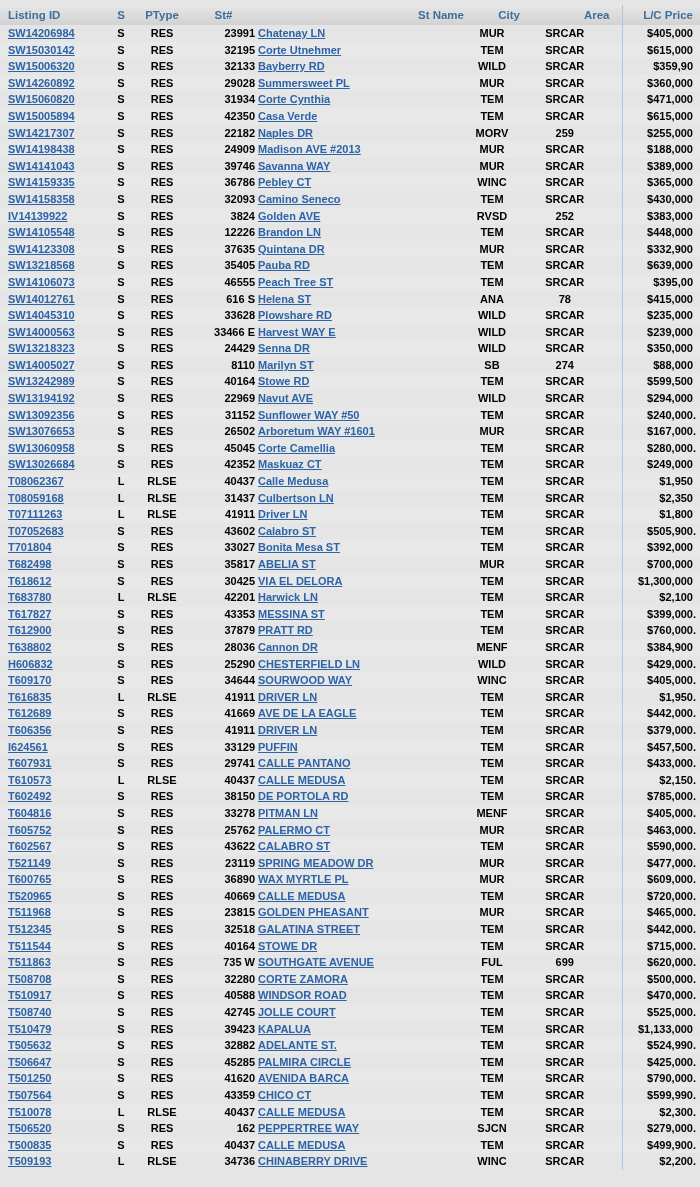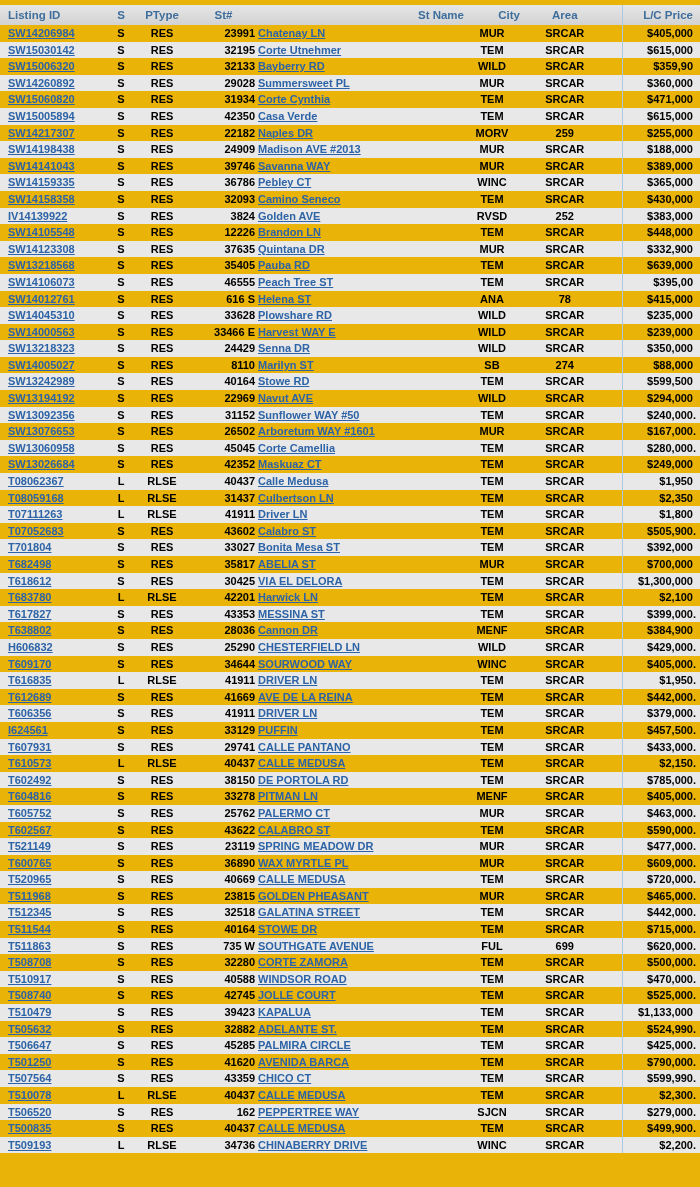--- a/index.html
+++ b/index.html
@@ -1,37 +1,37 @@
 <!DOCTYPE html>
 <html><head>
 <meta charset="utf-8">
 <style>
   html,body{margin:0;padding:0;background:#ffffff;}
   .screen{
-    width:700px;height:1187px;overflow:hidden;background:#eab308;
+    width:700px;height:1187px;overflow:hidden;background:#e5e5e5;
     font-family:"Liberation Sans","DejaVu Sans",sans-serif;
     font-weight:700;font-size:11px;color:#000;
     box-sizing:border-box;padding-top:5px;
   }
   table{border-collapse:collapse;table-layout:fixed;width:700px;}
   col.c-id{width:110px;} col.c-s{width:22px;} col.c-ptype{width:60px;}
   col.c-stnum{width:64px;} col.c-stname{width:208px;} col.c-city{width:56px;}
   col.c-area{width:102px;} col.c-price{width:78px;}
   thead th{
     height:20px;line-height:20px;
     background:linear-gradient(#e6e6e6,#d2d2d2);
     color:#3f6e9c;font-size:11.5px;font-weight:700;
     padding:0;white-space:nowrap;overflow:hidden;cursor:pointer;
   }
   th.h-id{text-align:left;padding-left:8px;}
   th.h-s,th.h-ptype{text-align:center;}
   th.h-stnum{text-align:center;padding-right:1px;}
   th.h-stname{text-align:right;padding-left:2px;}
   th.h-city{text-align:right;padding-right:0;}
-  th.h-area{text-align:center;padding-right:12px;}
+  th.h-area{text-align:right;padding-right:12px;}
   th.h-price{text-align:right;padding-right:7px;margin-left:36px;}
   tbody td{
     height:16.6px;line-height:16.6px;padding:0;
     white-space:nowrap;overflow:visible;font-size:11px;
   }
   tbody tr:nth-child(even){background:#e8e8e8;}
   td.d-id{text-align:left;padding-left:8px;}
   td.d-s{text-align:center;}
   td.d-ptype{text-align:center;}
   td.d-stnum{text-align:right;padding-right:1px;}
@@ -425,20 +425,30 @@
           <td class="d-id"><a class="lnk">T617827</a></td>
           <td class="d-s">S</td>
           <td class="d-ptype">RES</td>
           <td class="d-stnum">43353</td>
           <td class="d-stname"><a class="lnk">MESSINA ST</a></td>
           <td class="d-city">TEM</td>
           <td class="d-area">SRCAR</td>
           <td class="d-price"><span>$399,000</span><span class="dot">.</span></td>
         </tr>
         <tr>
+          <td class="d-id"><a class="lnk">T612900</a></td>
+          <td class="d-s">S</td>
+          <td class="d-ptype">RES</td>
+          <td class="d-stnum">37879</td>
+          <td class="d-stname"><a class="lnk">PRATT RD</a></td>
+          <td class="d-city">TEM</td>
+          <td class="d-area">SRCAR</td>
+          <td class="d-price"><span>$760,000</span><span class="dot">.</span></td>
+        </tr>
+        <tr>
           <td class="d-id"><a class="lnk">T638802</a></td>
           <td class="d-s">S</td>
           <td class="d-ptype">RES</td>
           <td class="d-stnum">28036</td>
           <td class="d-stname"><a class="lnk">Cannon DR</a></td>
           <td class="d-city">MENF</td>
           <td class="d-area">SRCAR</td>
           <td class="d-price">$384,900</td>
         </tr>
         <tr>
@@ -469,21 +479,21 @@
           <td class="d-stname"><a class="lnk">DRIVER LN</a></td>
           <td class="d-city">TEM</td>
           <td class="d-area">SRCAR</td>
           <td class="d-price"><span>$1,950</span><span class="dot">.</span></td>
         </tr>
         <tr>
           <td class="d-id"><a class="lnk">T612689</a></td>
           <td class="d-s">S</td>
           <td class="d-ptype">RES</td>
           <td class="d-stnum">41669</td>
-          <td class="d-stname"><a class="lnk">AVE DE LA REINA</a></td>
+          <td class="d-stname"><a class="lnk">AVE DE LA EAGLE</a></td>
           <td class="d-city">TEM</td>
           <td class="d-area">SRCAR</td>
           <td class="d-price"><span>$442,000</span><span class="dot">.</span></td>
         </tr>
         <tr>
           <td class="d-id"><a class="lnk">T606356</a></td>
           <td class="d-s">S</td>
           <td class="d-ptype">RES</td>
           <td class="d-stnum">41911</td>
           <td class="d-stname"><a class="lnk">DRIVER LN</a></td>

